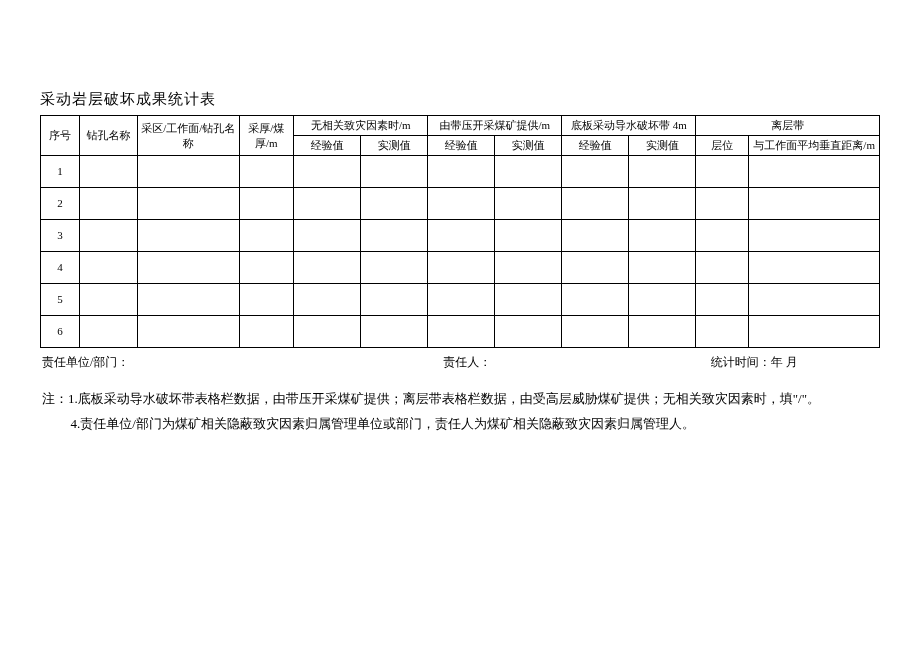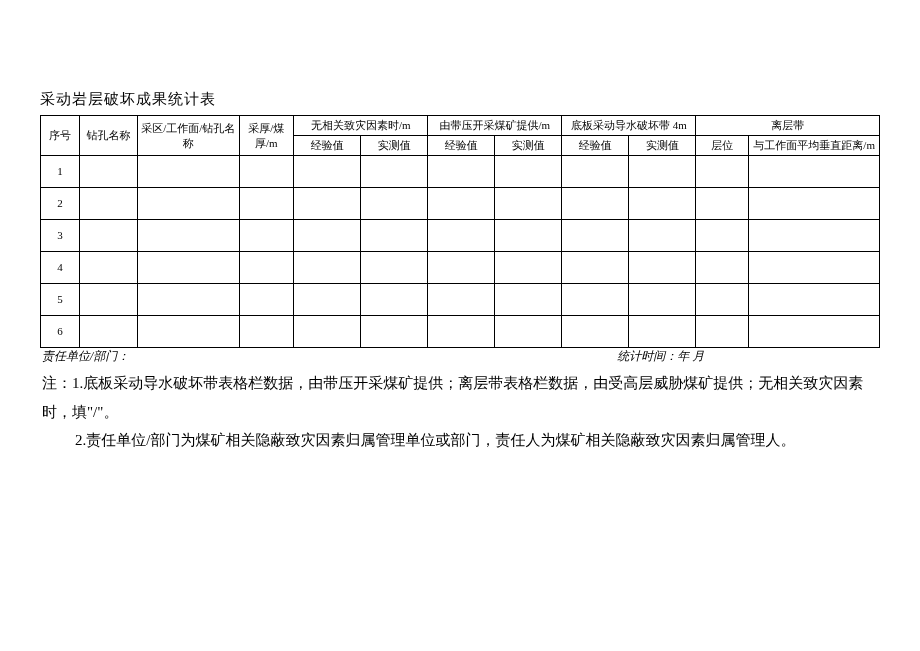--- a/index.html
+++ b/index.html
@@ -3,25 +3,25 @@
   <meta charset="utf-8">
   <style>
     * { box-sizing: border-box; margin: 0; padding: 0; }
     body { background: #fff; font-family: "SimSun", "宋体", serif; width: 920px; padding: 90px 40px 0 40px; color: #000; }
     .title { text-align: left; font-size: 15px; font-weight: normal; margin: 0 0 6px 0; letter-spacing: 1px; }
     table { border-collapse: collapse; width: 100%; table-layout: fixed; }
     th, td { border: 1px solid #000; font-size: 11px; font-weight: normal; text-align: center; vertical-align: middle; padding: 2px 2px; line-height: 1.3; }
     th { height: 20px; }
     .hdr2 th { height: 20px; }
     .data-row td { height: 32px; }
-    .footer-row { display: flex; font-size: 12px; padding: 0 2px; font-style: italic; }
+    .footer-row { display: flex; font-size: 12px; margin-top: 6px; padding: 0 2px; }
     .footer-left { flex: 0 0 48%; }
     .footer-mid { flex: 0 0 32%; }
-    .footer-right { flex: 1; text-align: center; }
-    .notes { font-size: 15px; margin-top: 4px; line-height: 1.9; padding: 0 2px; }
+    .footer-right { flex: 1; text-align: left; }
+    .notes { font-size: 13px; margin-top: 16px; line-height: 1.9; padding: 0 2px; }
     .notes .n1::before { content: "注："; }
     .notes .n2 { padding-left: 2.2em; }
     col.c-seq   { width: 4.4%; }
     col.c-seam  { width: 6.6%; }
     col.c-area  { width: 11.5%; }
     col.c-thk   { width: 6.2%; }
     col.c-exp   { width: 7.6%; }
     col.c-mea   { width: 7.6%; }
     col.c-cw    { width: 6%; }
     col.c-dist  { width: 14.8%; }
@@ -151,21 +151,22 @@
       <td></td>
         <td></td>
         <td></td>
         <td></td>
     </tr>
   </tbody>
 </table>
 
 <div class="footer-row">
   <div class="footer-left">责任单位/部门：</div>
+  <div class="footer-mid">责任人：</div>
   <div class="footer-right">
     <span>统计时间：</span><span>年 月</span>
   </div>
 </div>
 
 <div class="notes">
   <div class="n1">1.底板采动导水破坏带表格栏数据，由带压开采煤矿提供；离层带表格栏数据，由受高层威胁煤矿提供；无相关致灾因素时，填"/"。</div>
-  <div class="n2">2.责任单位/部门为煤矿相关隐蔽致灾因素归属管理单位或部门，责任人为煤矿相关隐蔽致灾因素归属管理人。</div>
+  <div class="n2">4.责任单位/部门为煤矿相关隐蔽致灾因素归属管理单位或部门，责任人为煤矿相关隐蔽致灾因素归属管理人。</div>
 </div>
 
 </body></html>

